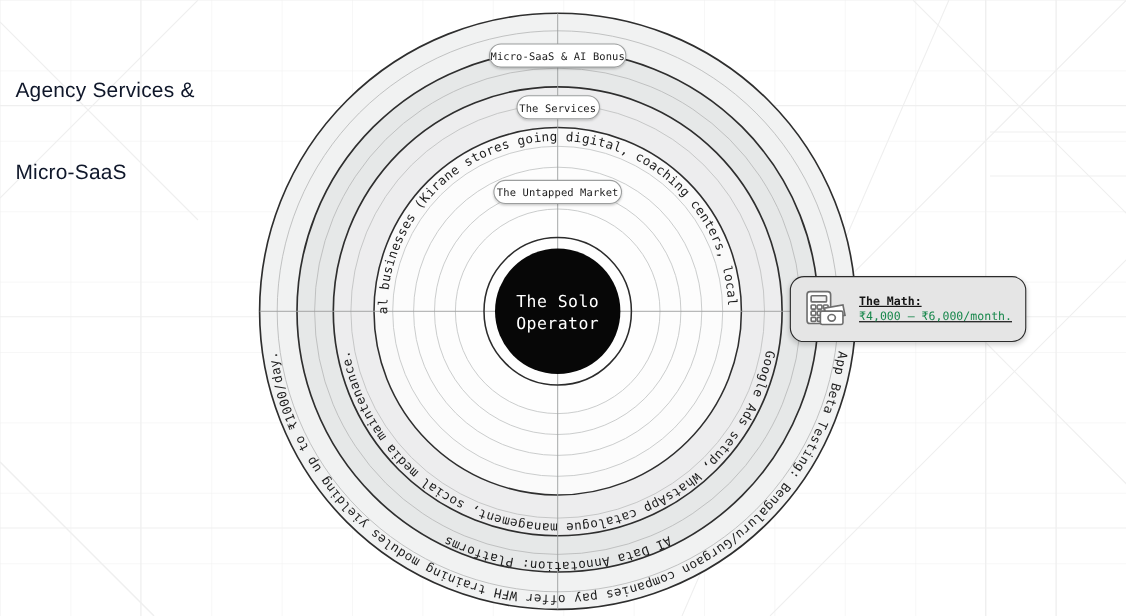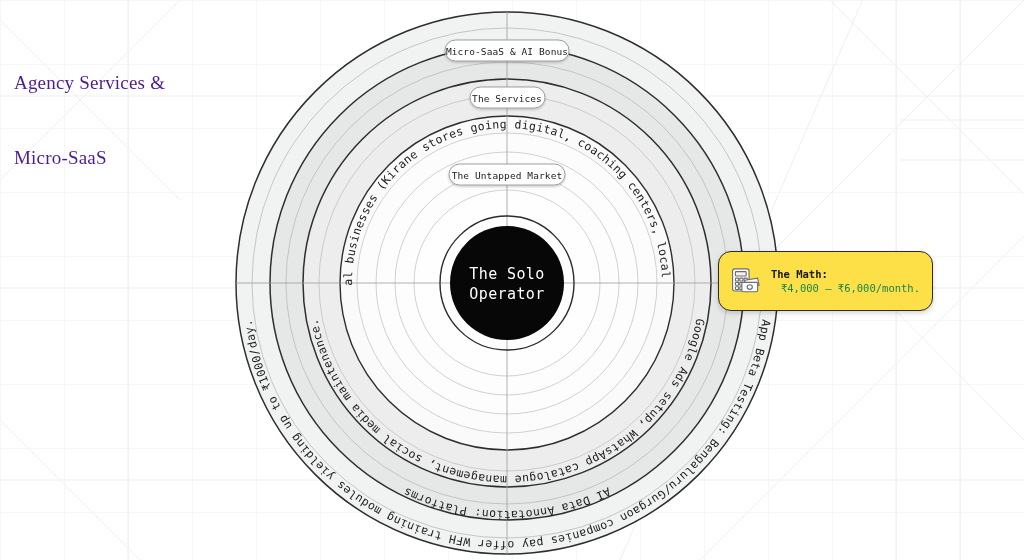--- a/index.html
+++ b/index.html
@@ -6,53 +6,53 @@
   body{
     width:1024px;height:560px;overflow:hidden;position:relative;
     background:#ffffff;
     font-family:"DejaVu Sans Mono","Liberation Mono",monospace;
   }
   
   #bg-grid{position:absolute;inset:0;z-index:0;}
   
   #title{
     position:absolute;left:14px;top:20px;z-index:6;
-    font-family:Liberation Serif, serif;
-    font-size:19px;line-height:25px;color:#4c1d95;letter-spacing:0.2px;
+    font-family:Liberation Sans, sans-serif;
+    font-size:19px;line-height:25px;color:#0f172a;letter-spacing:0.2px;
     white-space:pre;
   }
   
   #radial{position:absolute;left:0;top:0;z-index:2;}
   .ring-label-text{
     font-family:"DejaVu Sans Mono","Liberation Mono",monospace;
     font-size:9.5px;fill:#1b1b1b;letter-spacing:0.1px;
   }
   .curved-text{
     font-family:"DejaVu Sans Mono","Liberation Mono",monospace;
     font-size:11.5px;fill:#1d1d1d;letter-spacing:0.3px;
   }
   .core-text{
     font-family:"DejaVu Sans Mono","Liberation Mono",monospace;
     font-size:15px;fill:#ffffff;letter-spacing:0.4px;
   }
   
   #callout{
     position:absolute;left:718px;top:251px;z-index:8;
     width:215px;min-height:55px;
-    background:#fde047;border:1.4px solid #2b2b2b;border-radius:13px;
+    background:#e5e5e5;border:1.4px solid #2b2b2b;border-radius:13px;
     box-shadow:0 2px 5px rgba(0,0,0,.18);
     display:flex;align-items:center;gap:9px;
-    padding:9px 12px 9px 10px;box-sizing:border-box;
+    padding:9px 12px 9px 10px;box-sizing:border-box;text-decoration:underline;
   }
   #callout .ctext{
     font-family:"DejaVu Sans Mono","Liberation Mono",monospace;
     font-size:10.5px;line-height:14.5px;color:#161616;white-space:nowrap;
   }
   #callout .ctext .hd{font-weight:bold;display:block;}
-  #callout .ctext .amt{color:#17874b;display:block;margin-left:10px;}
+  #callout .ctext .amt{color:#17874b;display:block;}
   #callout .ctext .mid{display:block;}
 </style>
 </head>
 <body>
 
 <svg id="bg-grid" width="1024" height="560" viewBox="0 0 1024 560">
   <defs>
     <pattern id="gridsm" width="64" height="64" patternUnits="userSpaceOnUse">
       <path d="M64 0 L0 0 0 64" fill="none" stroke="#f0f0f0" stroke-width="1"></path>
     </pattern>

